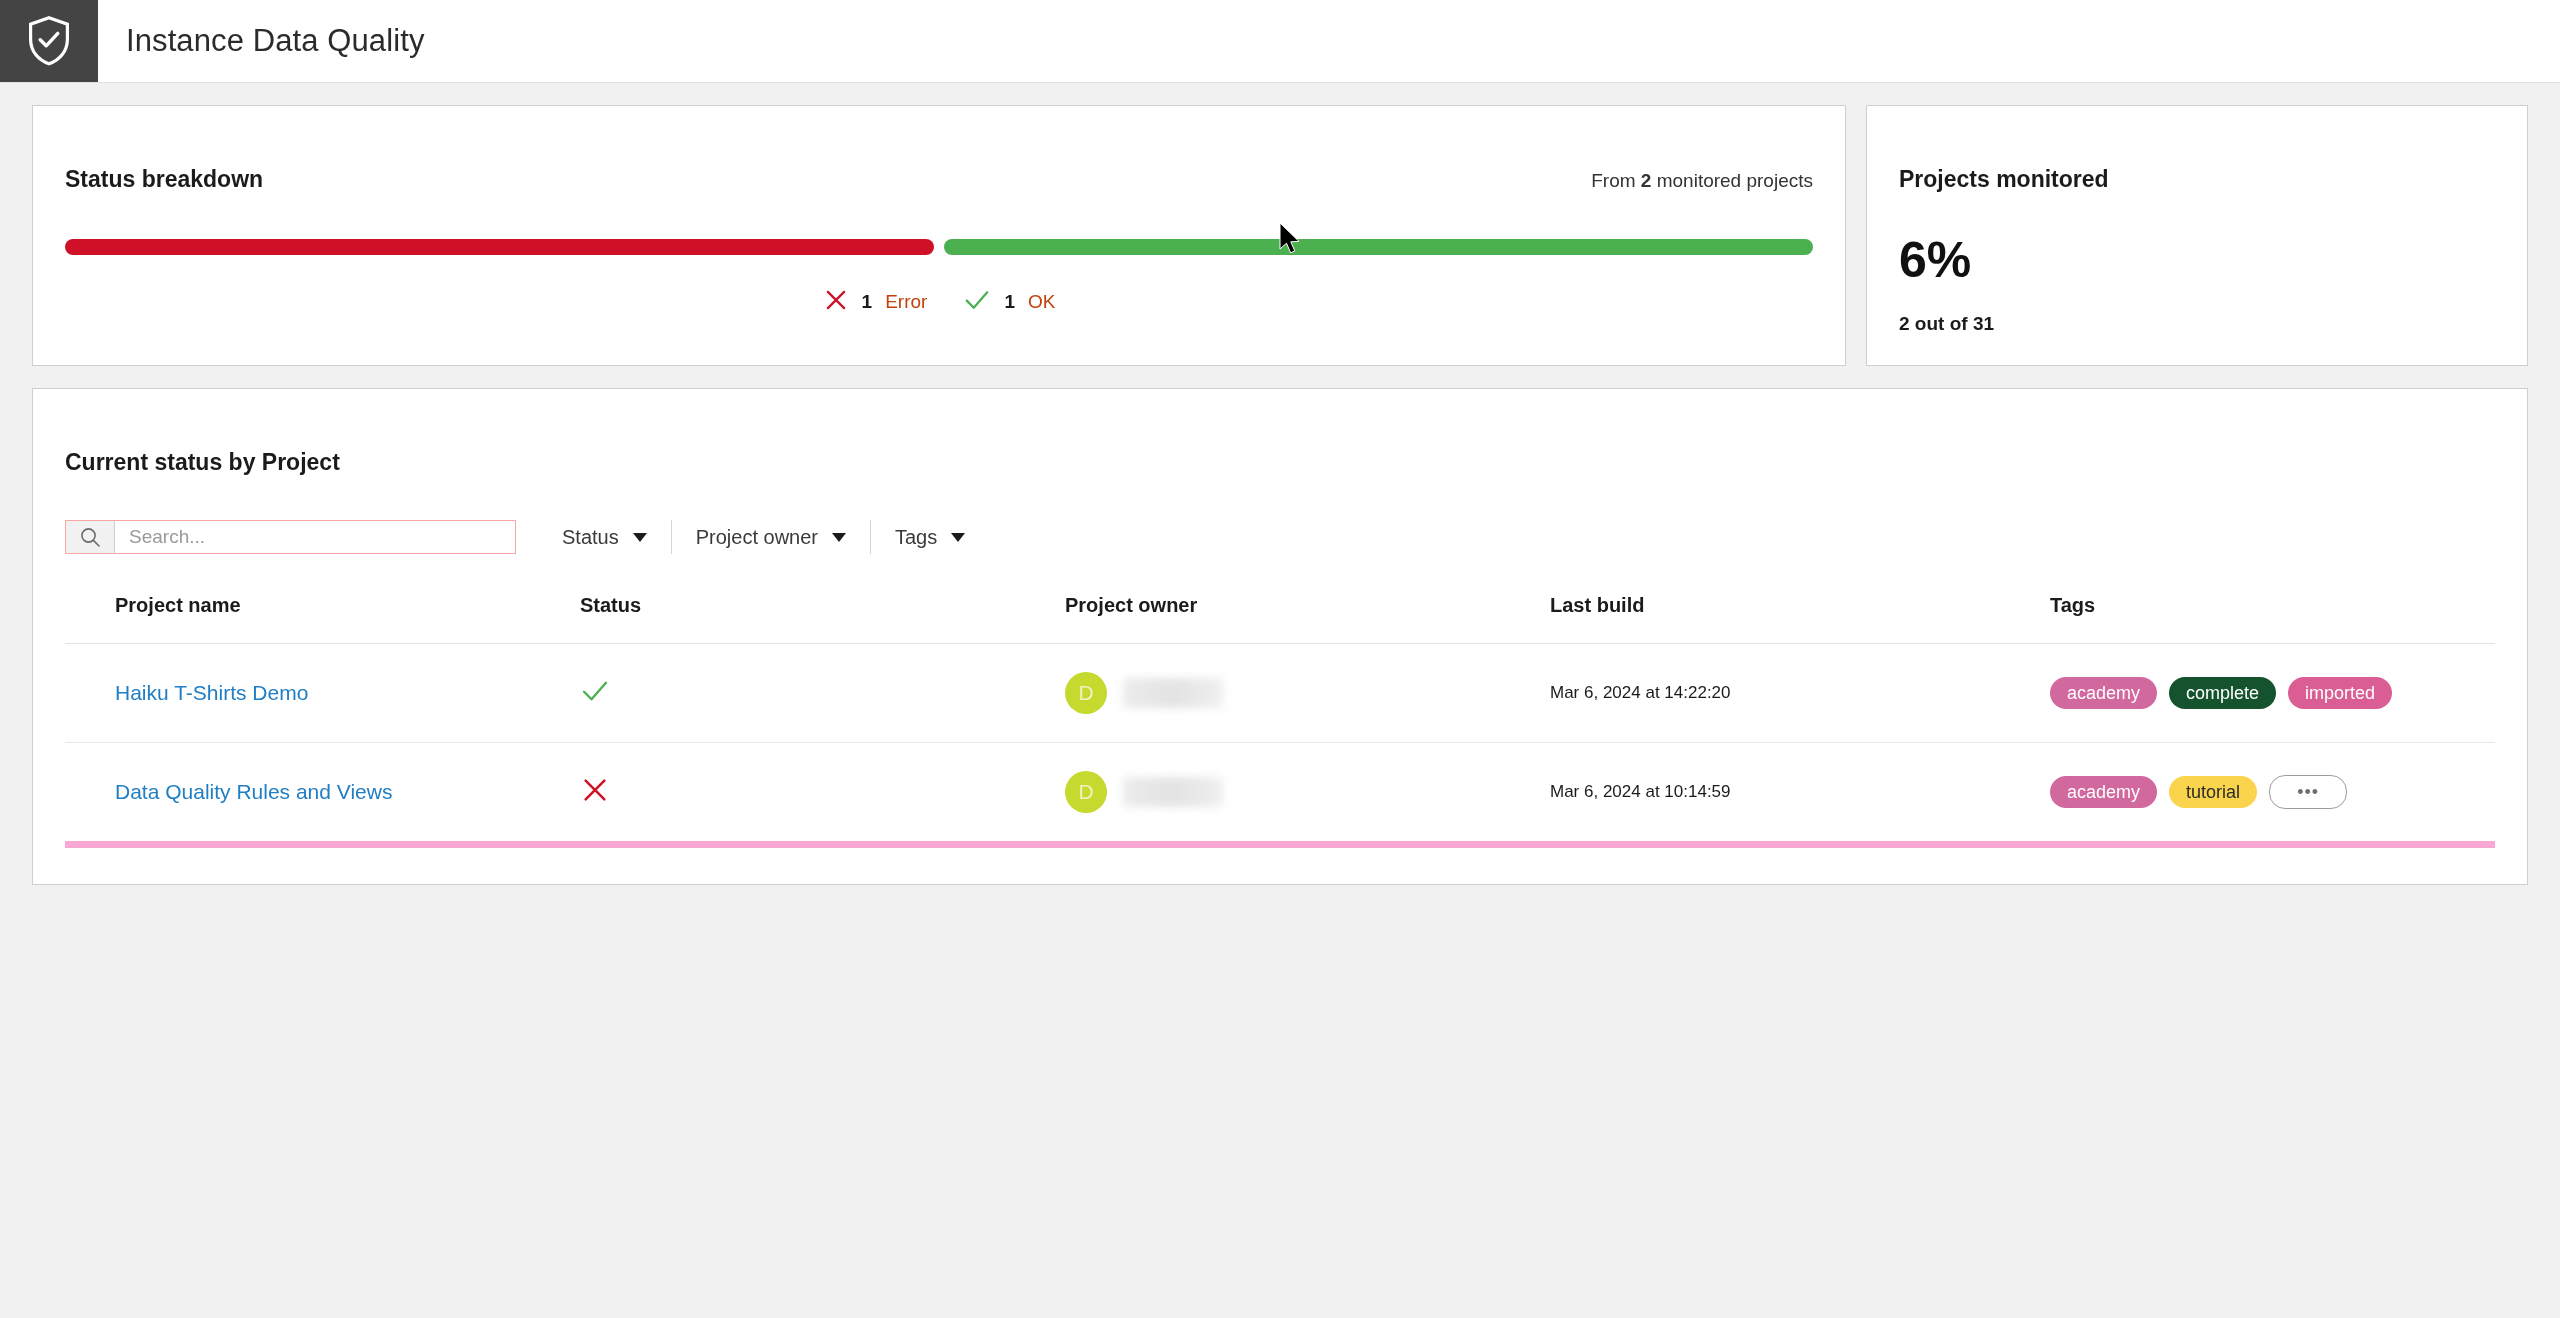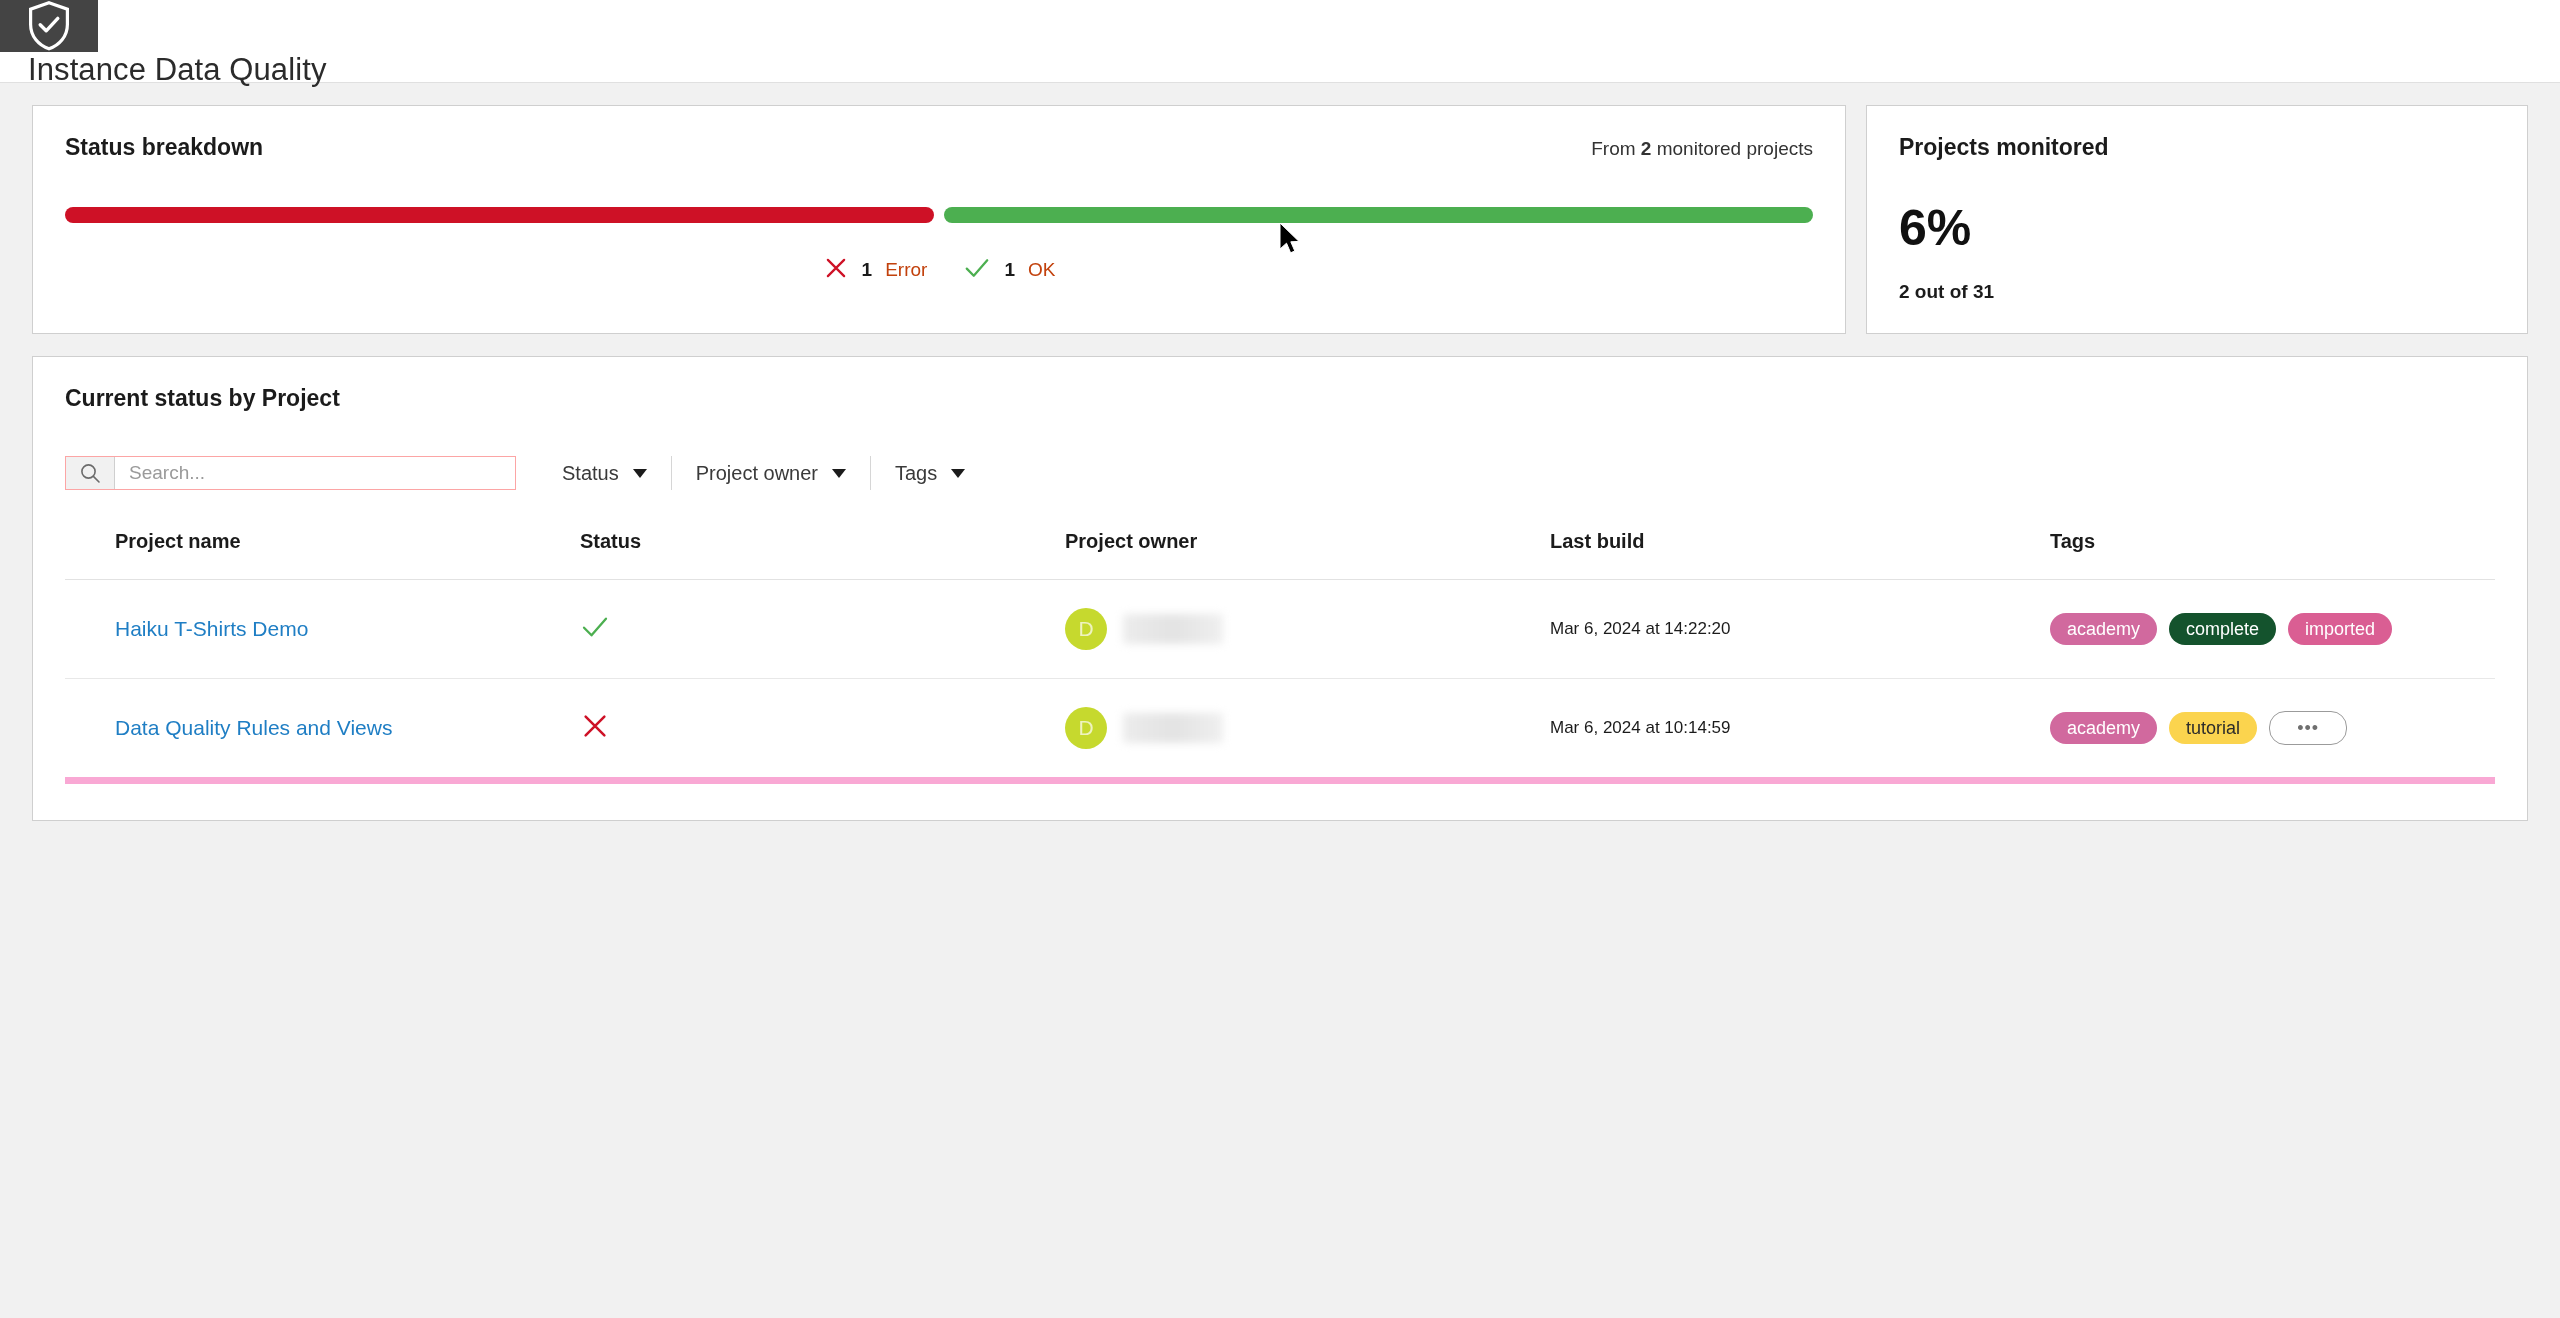--- a/index.html
+++ b/index.html
@@ -15,21 +15,20 @@
     overflow: hidden;
   }
 
   
   .topbar {
     height: 82px;
     background: #ffffff;
     display: flex;
     align-items: stretch;
     border-bottom: 1px solid #e0e0e0;
-    flex-direction: column;
   }
   .brand-tile {
     width: 98px;
     min-width: 98px;
     background: #444444;
     display: flex;
     align-items: center;
     justify-content: center;
   }
   .brand-tile svg { display: block; }
@@ -69,20 +68,21 @@
 
   .card-head {
     display: flex;
     align-items: baseline;
     justify-content: space-between;
   }
   .card-title {
     font-size: 23px;
     font-weight: 700;
     color: #1b1b1b;
+    margin-top: 32px;
   }
   .card-subnote {
     font-size: 19px;
     color: #333333;
     font-weight: 400;
   }
   .card-subnote b { font-weight: 700; }
 
   
   .bar-wrap {

